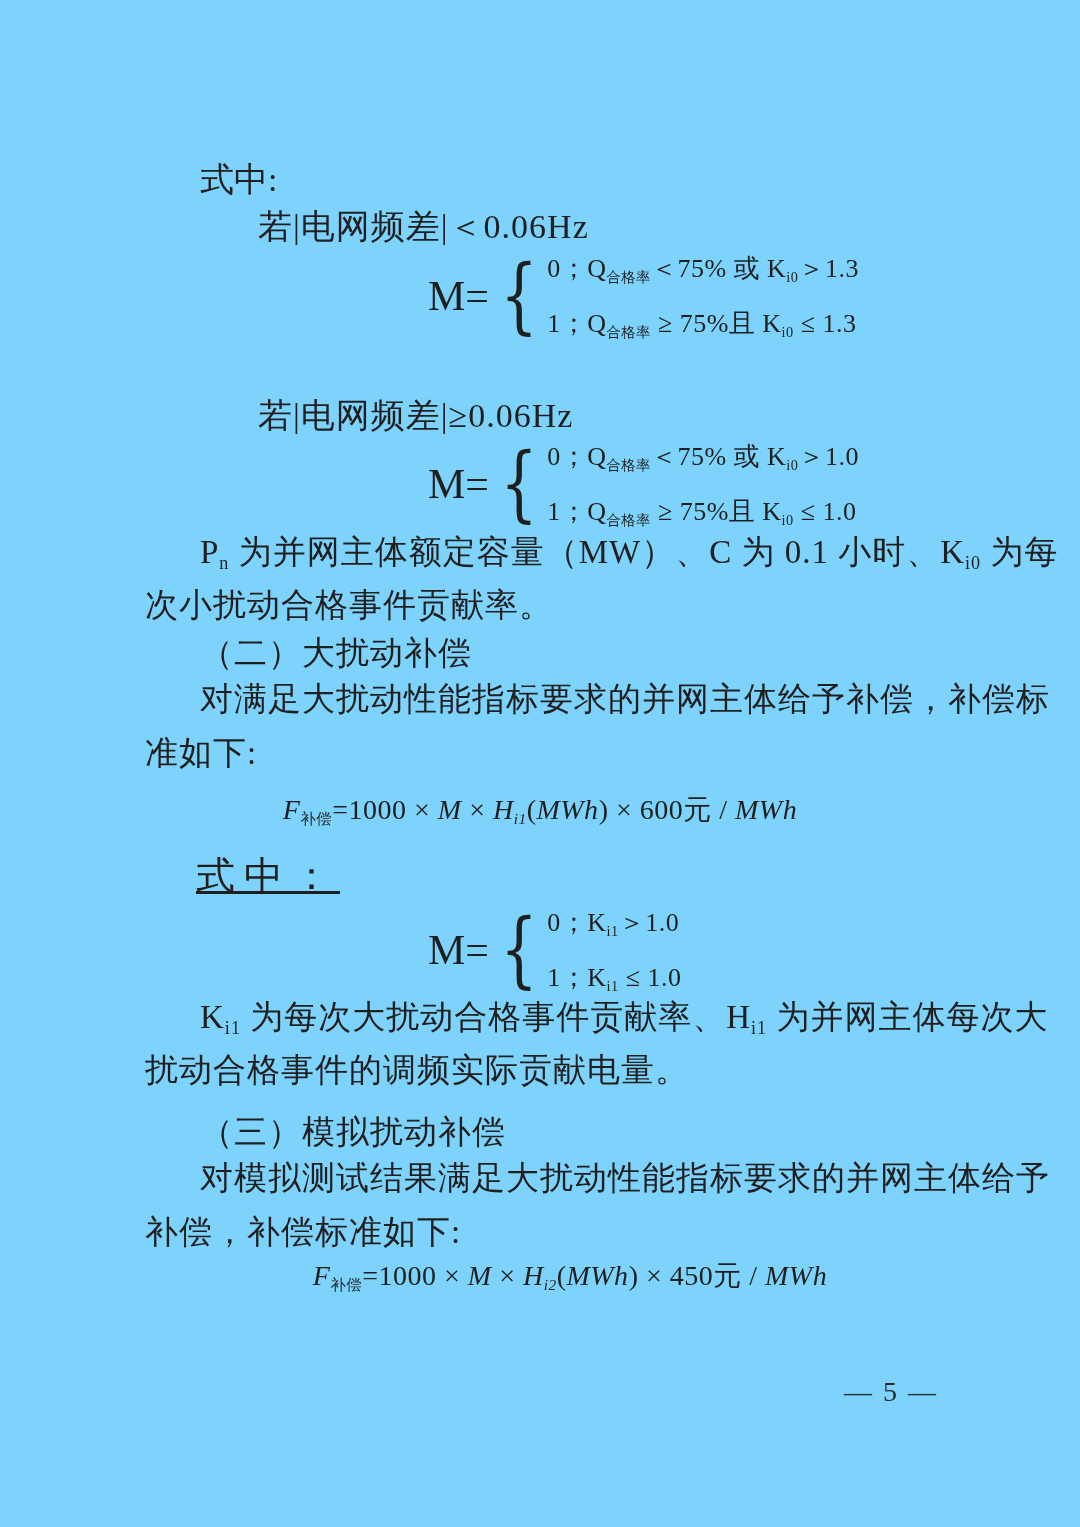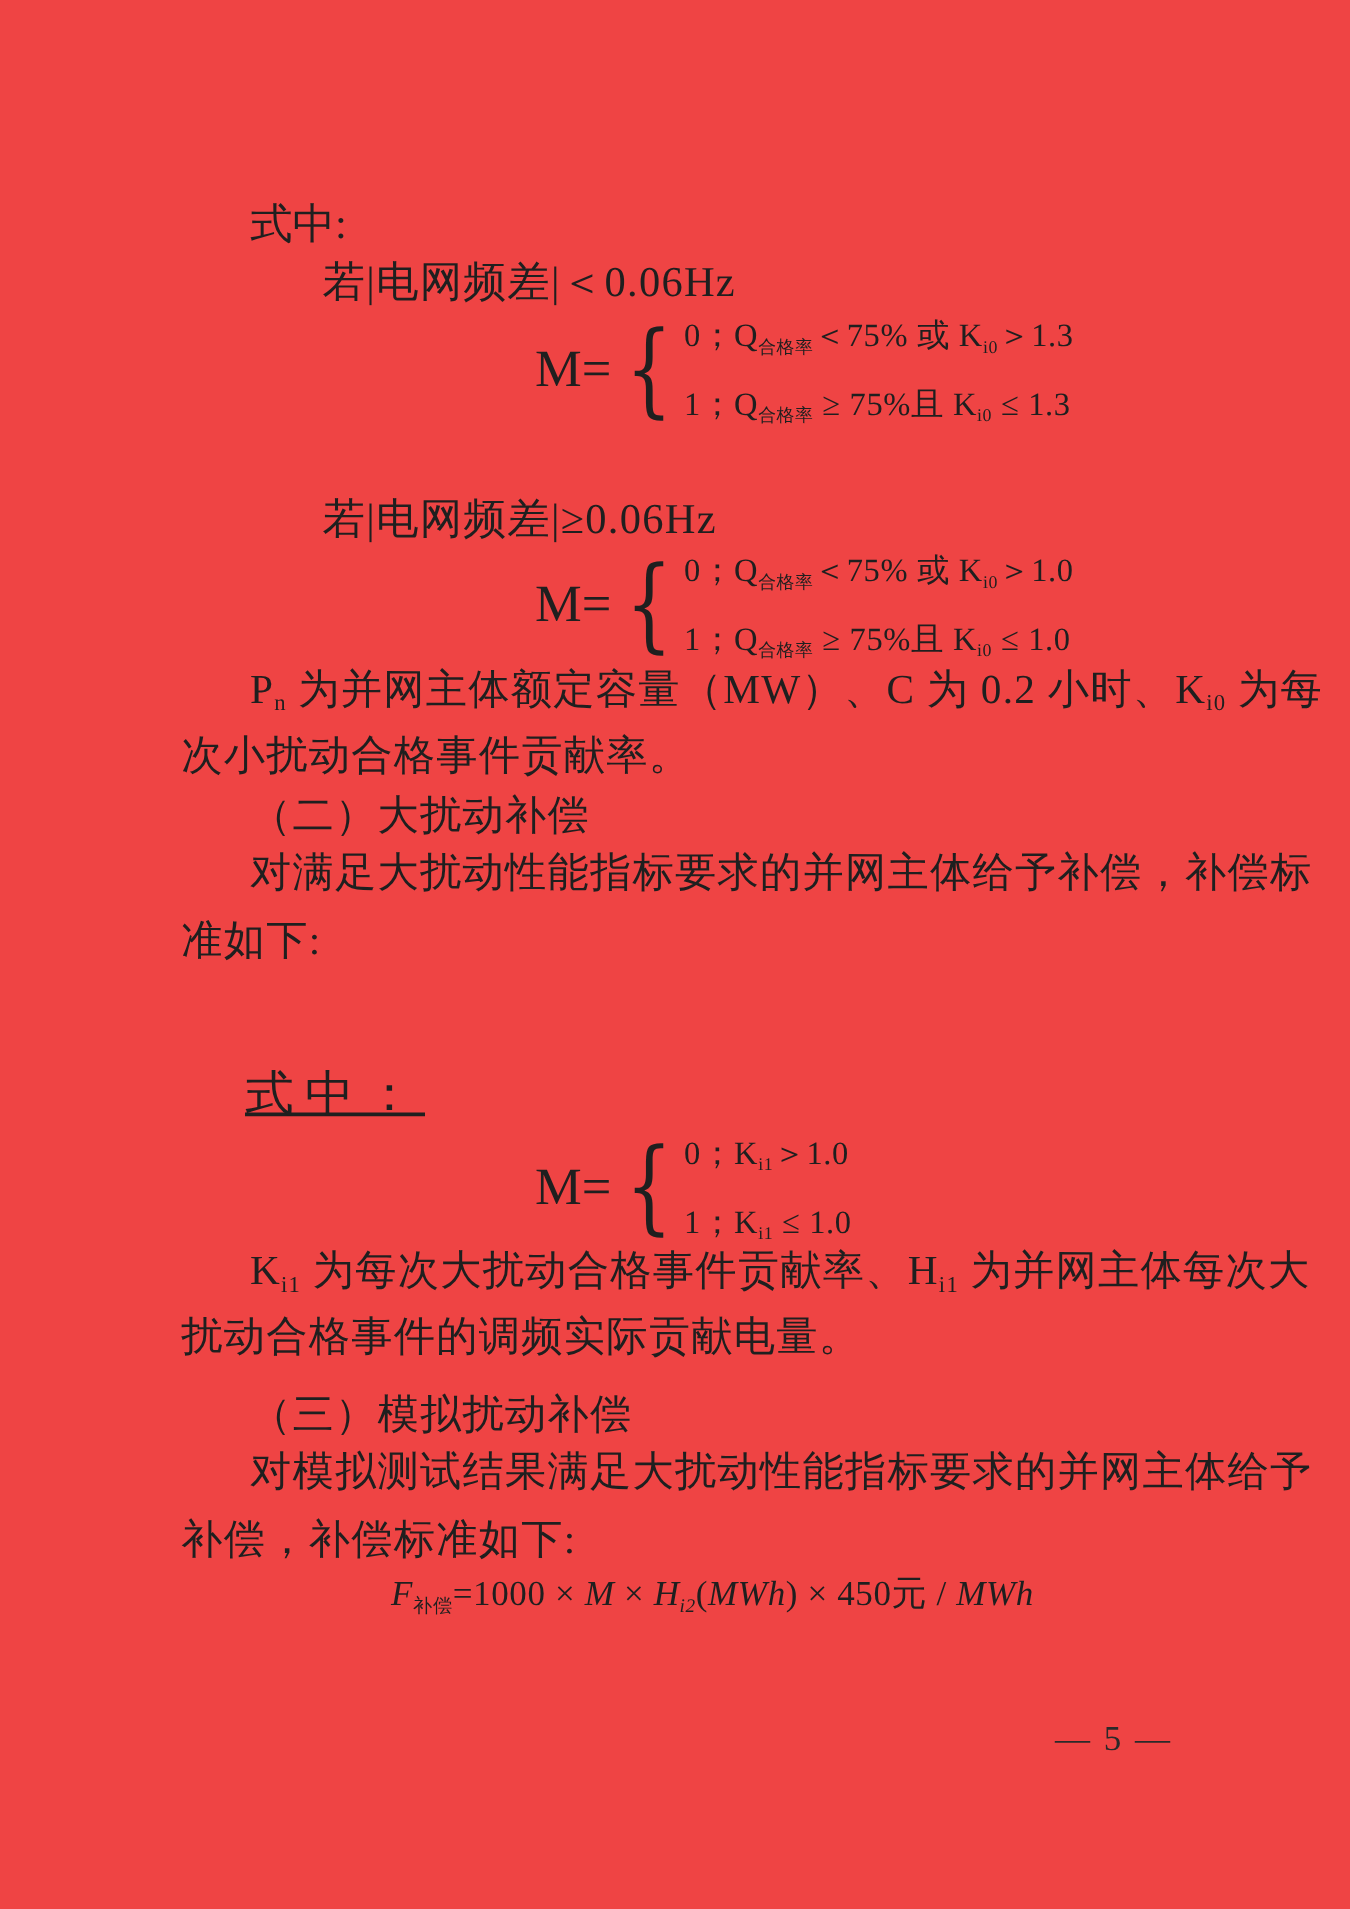--- a/index.html
+++ b/index.html
@@ -1,20 +1,20 @@
 <!DOCTYPE html>
 <html><head>
 <meta charset="utf-8">
 <style>
   * { margin:0; padding:0; box-sizing:border-box; }
   html,body { background:#ffffff; }
   .page {
     position:relative;
     width:1080px; height:1527px;
-    background:#ef4444;
+    background:#7dd3fc;
     font-family:"Liberation Serif","DejaVu Serif",serif;
     color:#1f1f1f;
     overflow:hidden;
   }
   .abs { position:absolute; line-height:1.3; white-space:nowrap; }
   .body-text { font-size:33px; letter-spacing:1px; }
   .heading { font-size:33px; letter-spacing:1px; }
   .where { font-size:34px; }
   .where-wide { font-size:39px; letter-spacing:9px;text-decoration:underline; }
   .cond { font-size:34px; letter-spacing:1px; }
@@ -56,28 +56,29 @@
 
   <div class="abs mformula" style="left:428px; top:442px;">
     <span class="mlhs"><span class="ital">M</span><span>=</span></span>
     <span class="brace">{</span>
     <span class="cases">
       <span class="caserow"><span>0；Q</span><sub class="fsub">合格率</sub><span>＜75% 或 K</span><sub class="fsub">i0</sub><span>＞1.0</span></span>
       <span class="caserow"><span>1；Q</span><sub class="fsub">合格率</sub><span> ≥ 75%且 K</span><sub class="fsub">i0</sub><span> ≤ 1.0</span></span>
     </span>
   </div>
 
-  <div class="abs body-text" style="left:200px; top:531px;"><span>P</span><sub class="fsub">n</sub><span> 为并网主体额定容量（MW）、C 为 0.2 小时、K</span><sub class="fsub">i0</sub><span> 为每</span></div>
+  <div class="abs body-text" style="left:200px; top:531px;"><span>P</span><sub class="fsub">n</sub><span> 为并网主体额定容量（MW）、C 为 0.1 小时、K</span><sub class="fsub">i0</sub><span> 为每</span></div>
   <div class="abs body-text" style="left:145px; top:584px;">次小扰动合格事件贡献率。</div>
 
   <div class="abs heading" style="left:200px; top:632px;">（二）大扰动补偿</div>
 
   <div class="abs body-text" style="left:200px; top:678px;">对满足大扰动性能指标要求的并网主体给予补偿，补偿标</div>
   <div class="abs body-text" style="left:145px; top:732px;">准如下:</div>
 
+  <div class="abs fformula" style="left:0px; top:792px;"><span class="ital">F</span><sub class="fsub">补偿</sub><span>=1000 × </span><span class="ital">M</span><span> × </span><span class="ital">H</span><sub class="fsub ital">i1</sub><span>(</span><span class="ital">MWh</span><span>) × 600元 / </span><span class="ital">MWh</span></div>
 
   <div class="abs where-wide" style="left:196px; top:851px;">式中：</div>
 
   <div class="abs mformula" style="left:428px; top:908px;">
     <span class="mlhs"><span class="ital">M</span><span>=</span></span>
     <span class="brace">{</span>
     <span class="cases">
       <span class="caserow"><span>0；K</span><sub class="fsub">i1</sub><span>＞1.0</span></span>
       <span class="caserow"><span>1；K</span><sub class="fsub">i1</sub><span> ≤ 1.0</span></span>
     </span>

